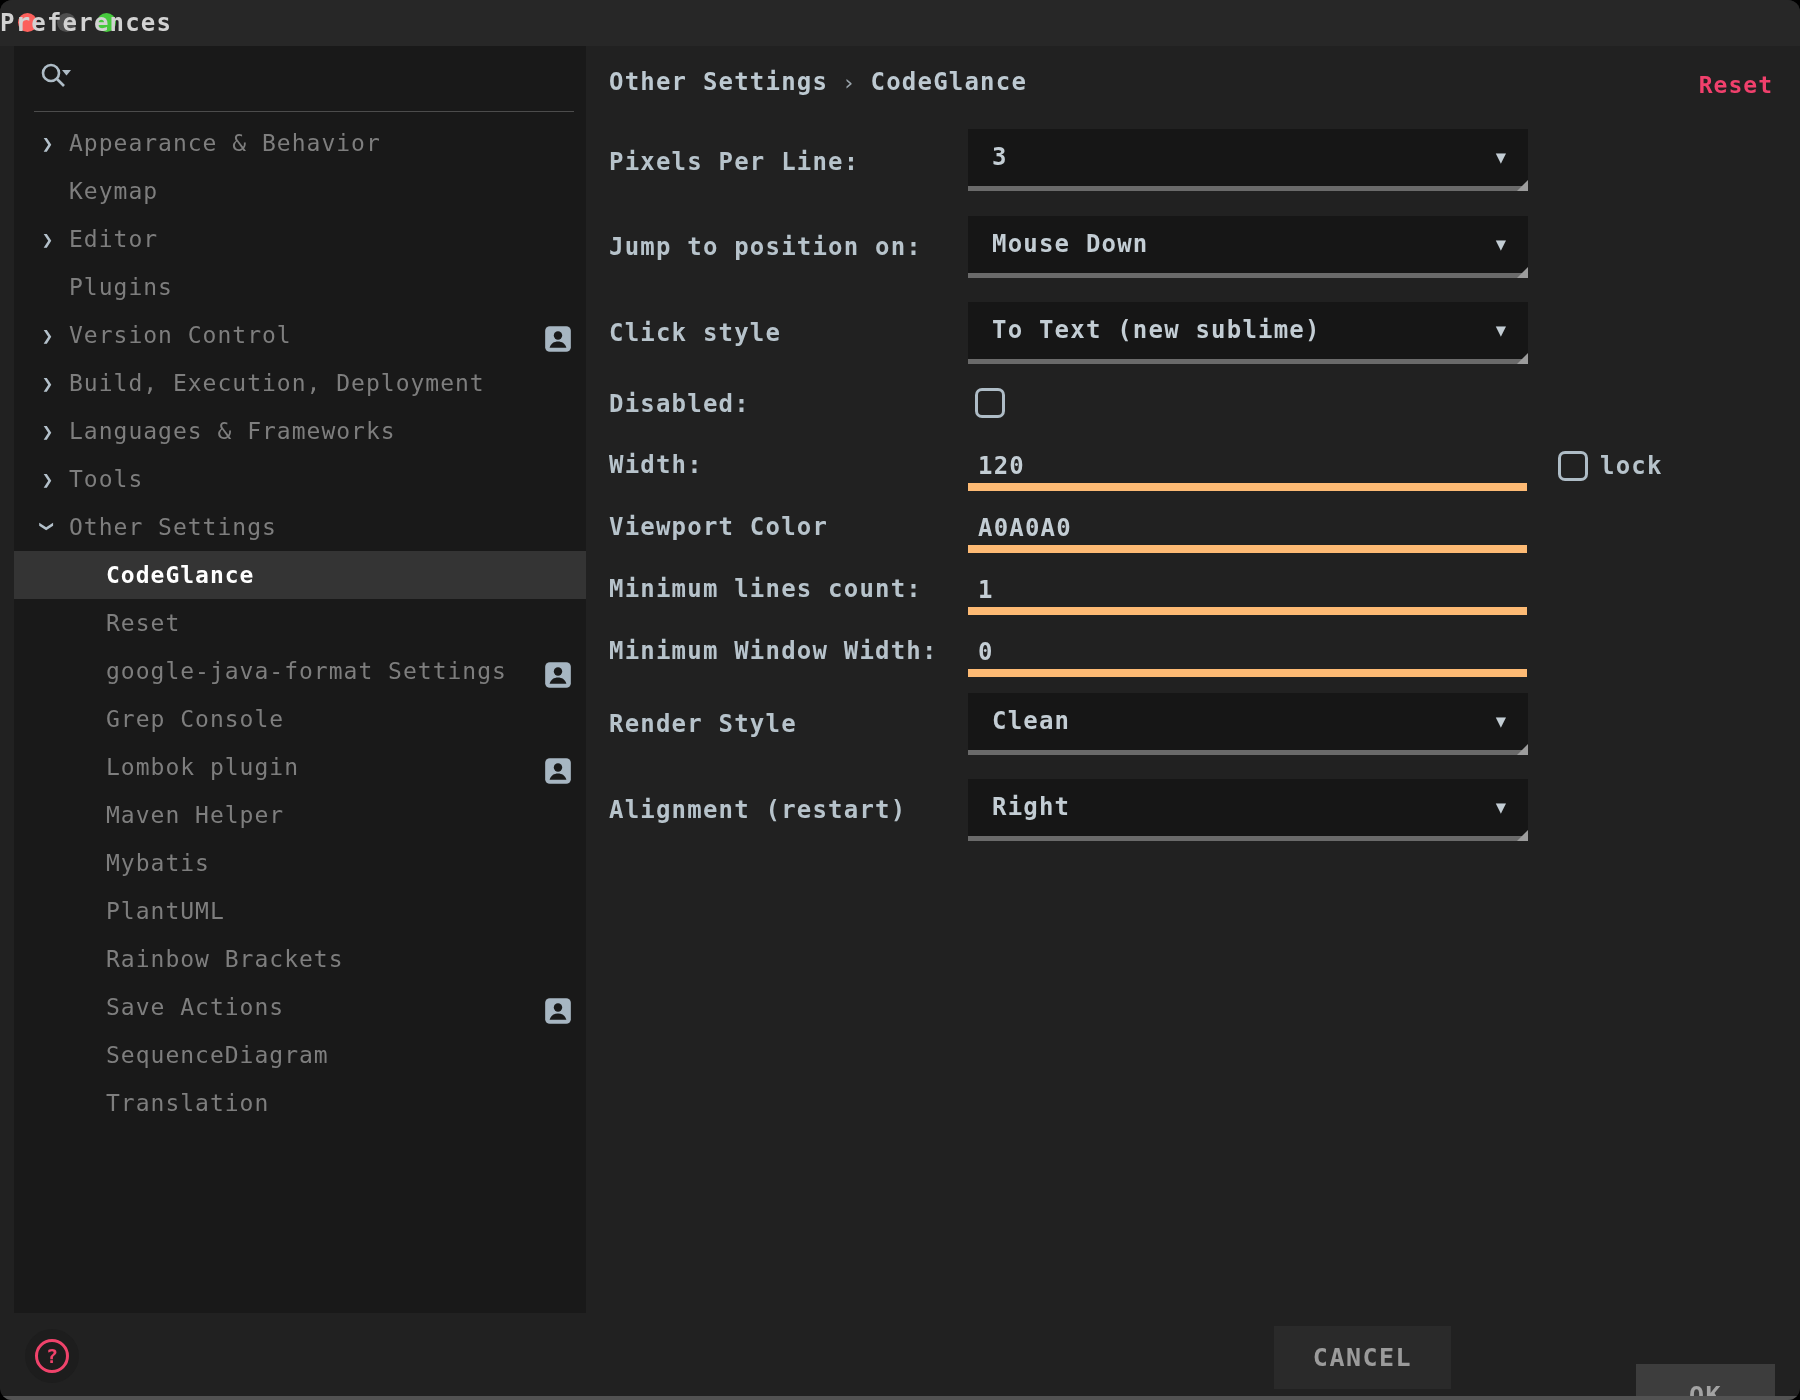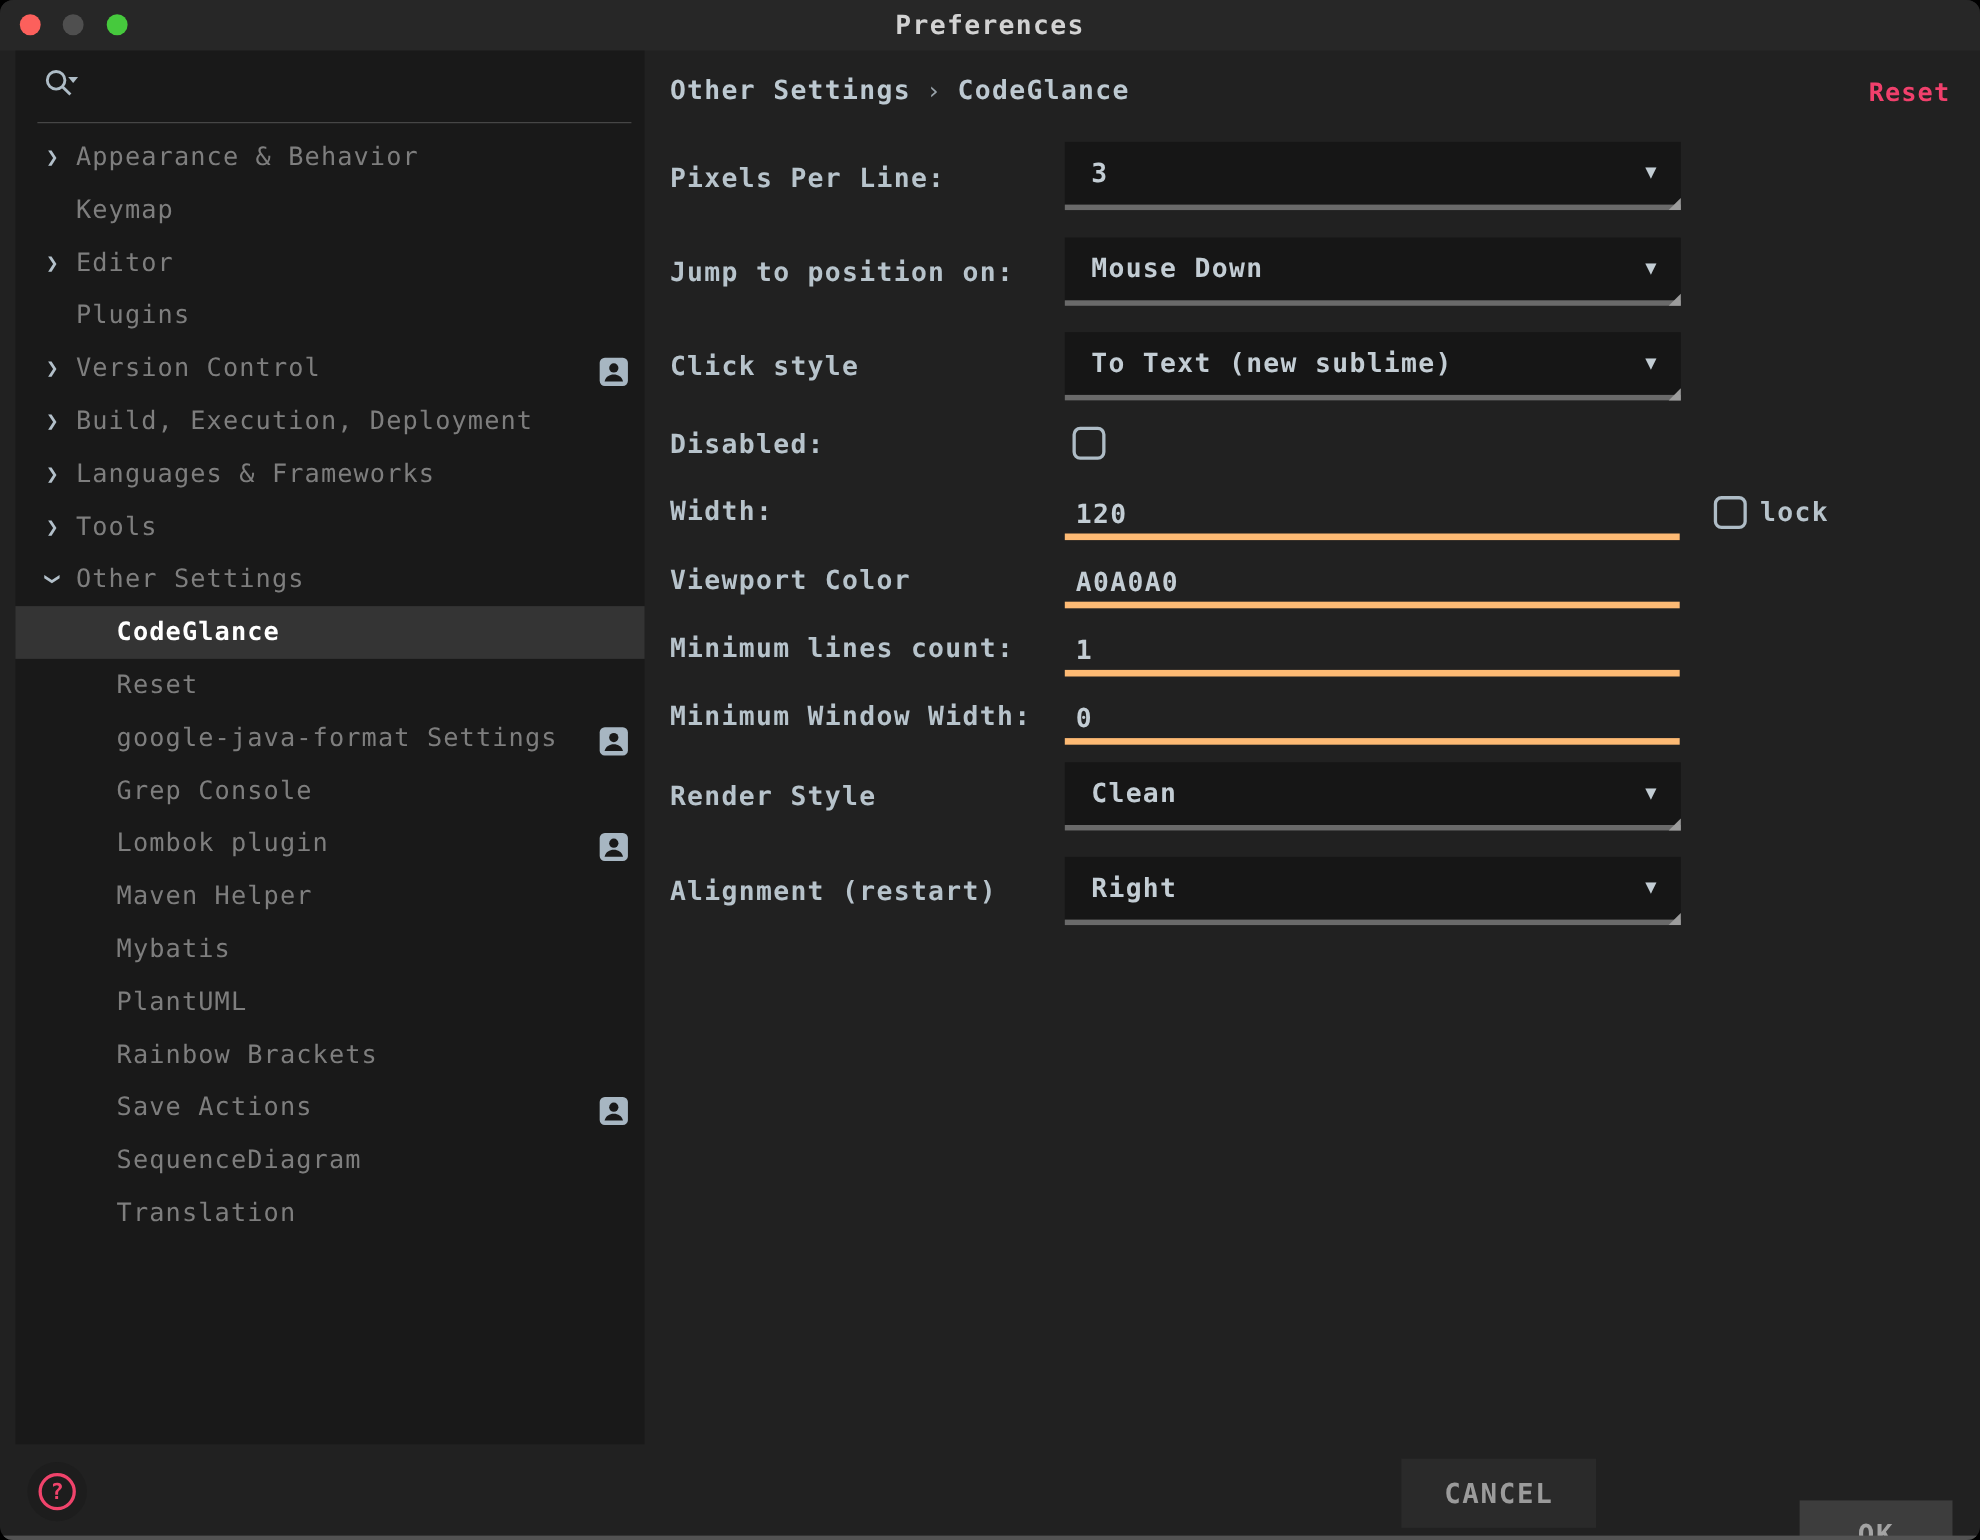--- a/index.html
+++ b/index.html
@@ -7,21 +7,21 @@
        font-family:"DejaVu Sans Mono","Liberation Mono",monospace;}
   .window{position:absolute;inset:0;background:#212121;border-radius:12px;overflow:hidden;}
   .bottom-edge{position:absolute;left:0;right:0;bottom:0;height:4px;background:#525252;}
 
   
   .titlebar{position:absolute;top:0;left:0;right:0;height:46px;background:#272727;}
   .light{position:absolute;top:13px;width:19px;height:19px;border-radius:50%;}
   .light.close{left:18px;background:#FC605C;}
   .light.min{left:57px;background:#4F4F4F;}
   .light.zoom{left:97px;background:#46C93D;}
-  .title{position:absolute;top:0;left:0;right:0;text-align:center;line-height:46px;
+  .title{position:absolute;top:0;left:0;right:0;text-align:left;line-height:46px;
          font-size:24px;font-weight:bold;color:#D2D2D2;letter-spacing:1.2px;}
 
   
   .sidebar{position:absolute;left:14px;top:46px;width:572px;height:1267px;background:#191919;}
   .search-btn{position:absolute;left:22px;top:12px;width:44px;height:40px;cursor:pointer;}
   .sdivider{position:absolute;left:20px;right:12px;top:65px;height:1px;background:#4C4C4C;}
   .tree{position:absolute;left:0;right:0;top:73px;}
   .trow{position:relative;height:48px;line-height:48px;color:#7E7E7E;
         font-size:23px;letter-spacing:1px;white-space:nowrap;cursor:pointer;}
   .trow .chev{position:absolute;left:22px;top:0;width:24px;height:48px;text-align:center;
@@ -43,21 +43,21 @@
   .select{position:absolute;left:968px;width:560px;height:62px;background:#161616;cursor:pointer;}
   .select::before{content:"";position:absolute;left:0;right:0;bottom:0;height:5px;background:#6A6A6A;}
   .select::after{content:"";position:absolute;right:0;bottom:0;width:0;height:0;
           border-left:11px solid transparent;border-bottom:11px solid #9C9C9C;}
   .sval{position:absolute;left:24px;top:0;line-height:57px;font-size:24px;font-weight:bold;
           color:#C3CDD4;letter-spacing:1.2px;white-space:nowrap;}
   .sarrow{position:absolute;right:22px;top:0;line-height:57px;font-size:17px;color:#C3CDD4;}
   .checkbox{position:absolute;width:30px;height:30px;border:3px solid #AEBCC6;border-radius:7px;
           background:transparent;box-sizing:border-box;cursor:pointer;}
   .line-input{position:absolute;left:968px;width:559px;height:40px;background:transparent;
-          border:none;border-bottom:6px solid #fdba74;color:#C3CDD4;font-family:inherit;
+          border:none;border-bottom:8px solid #fdba74;color:#C3CDD4;font-family:inherit;
           font-size:24px;font-weight:bold;letter-spacing:1.2px;padding:0 0 2px 10px;
           outline:none;box-sizing:border-box;}
 
   
   .btn{position:absolute;top:1326px;height:63px;line-height:63px;text-align:center;
        background:#2A2A2A;color:#9B9B9B;font-size:25px;font-weight:bold;letter-spacing:1.5px;
        cursor:pointer;}
   .btn.ok{background:#3D3D3D;color:#a3a3a3;margin-top:38px;}
   .help-wrap{position:absolute;left:25px;top:1329px;width:54px;height:54px;border-radius:50%;
        background:#1D1D1D;cursor:pointer;}

